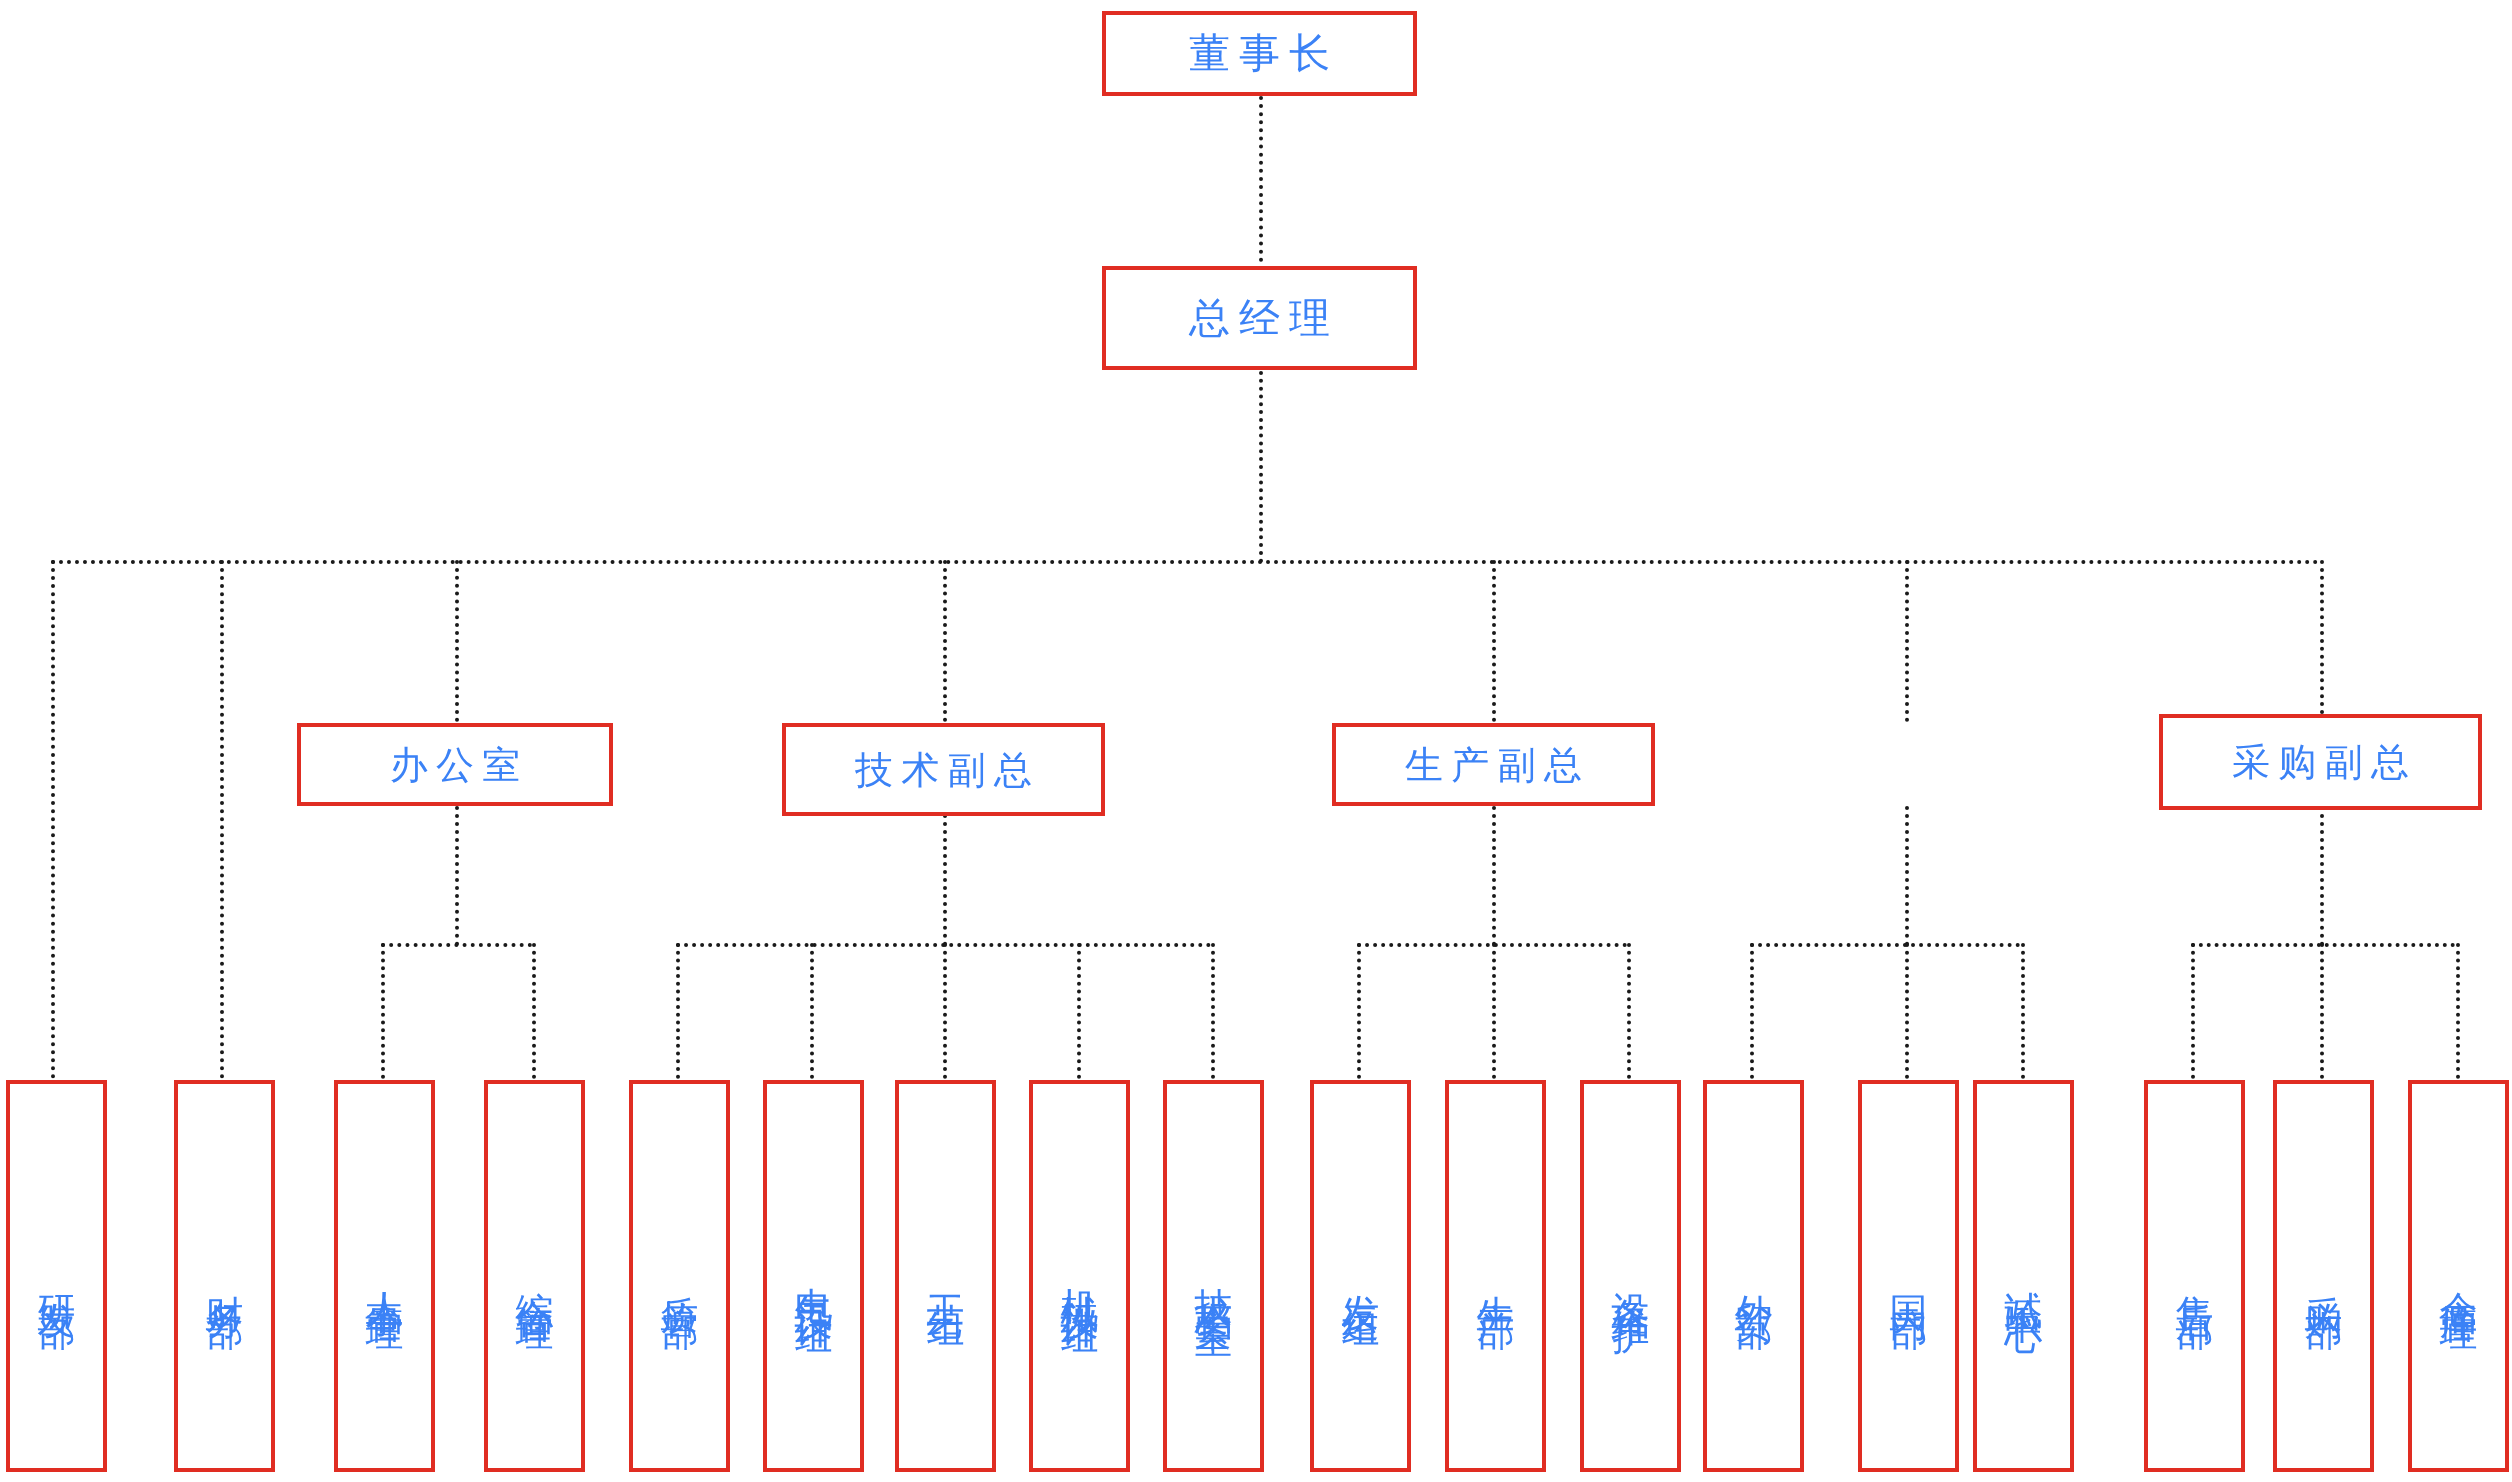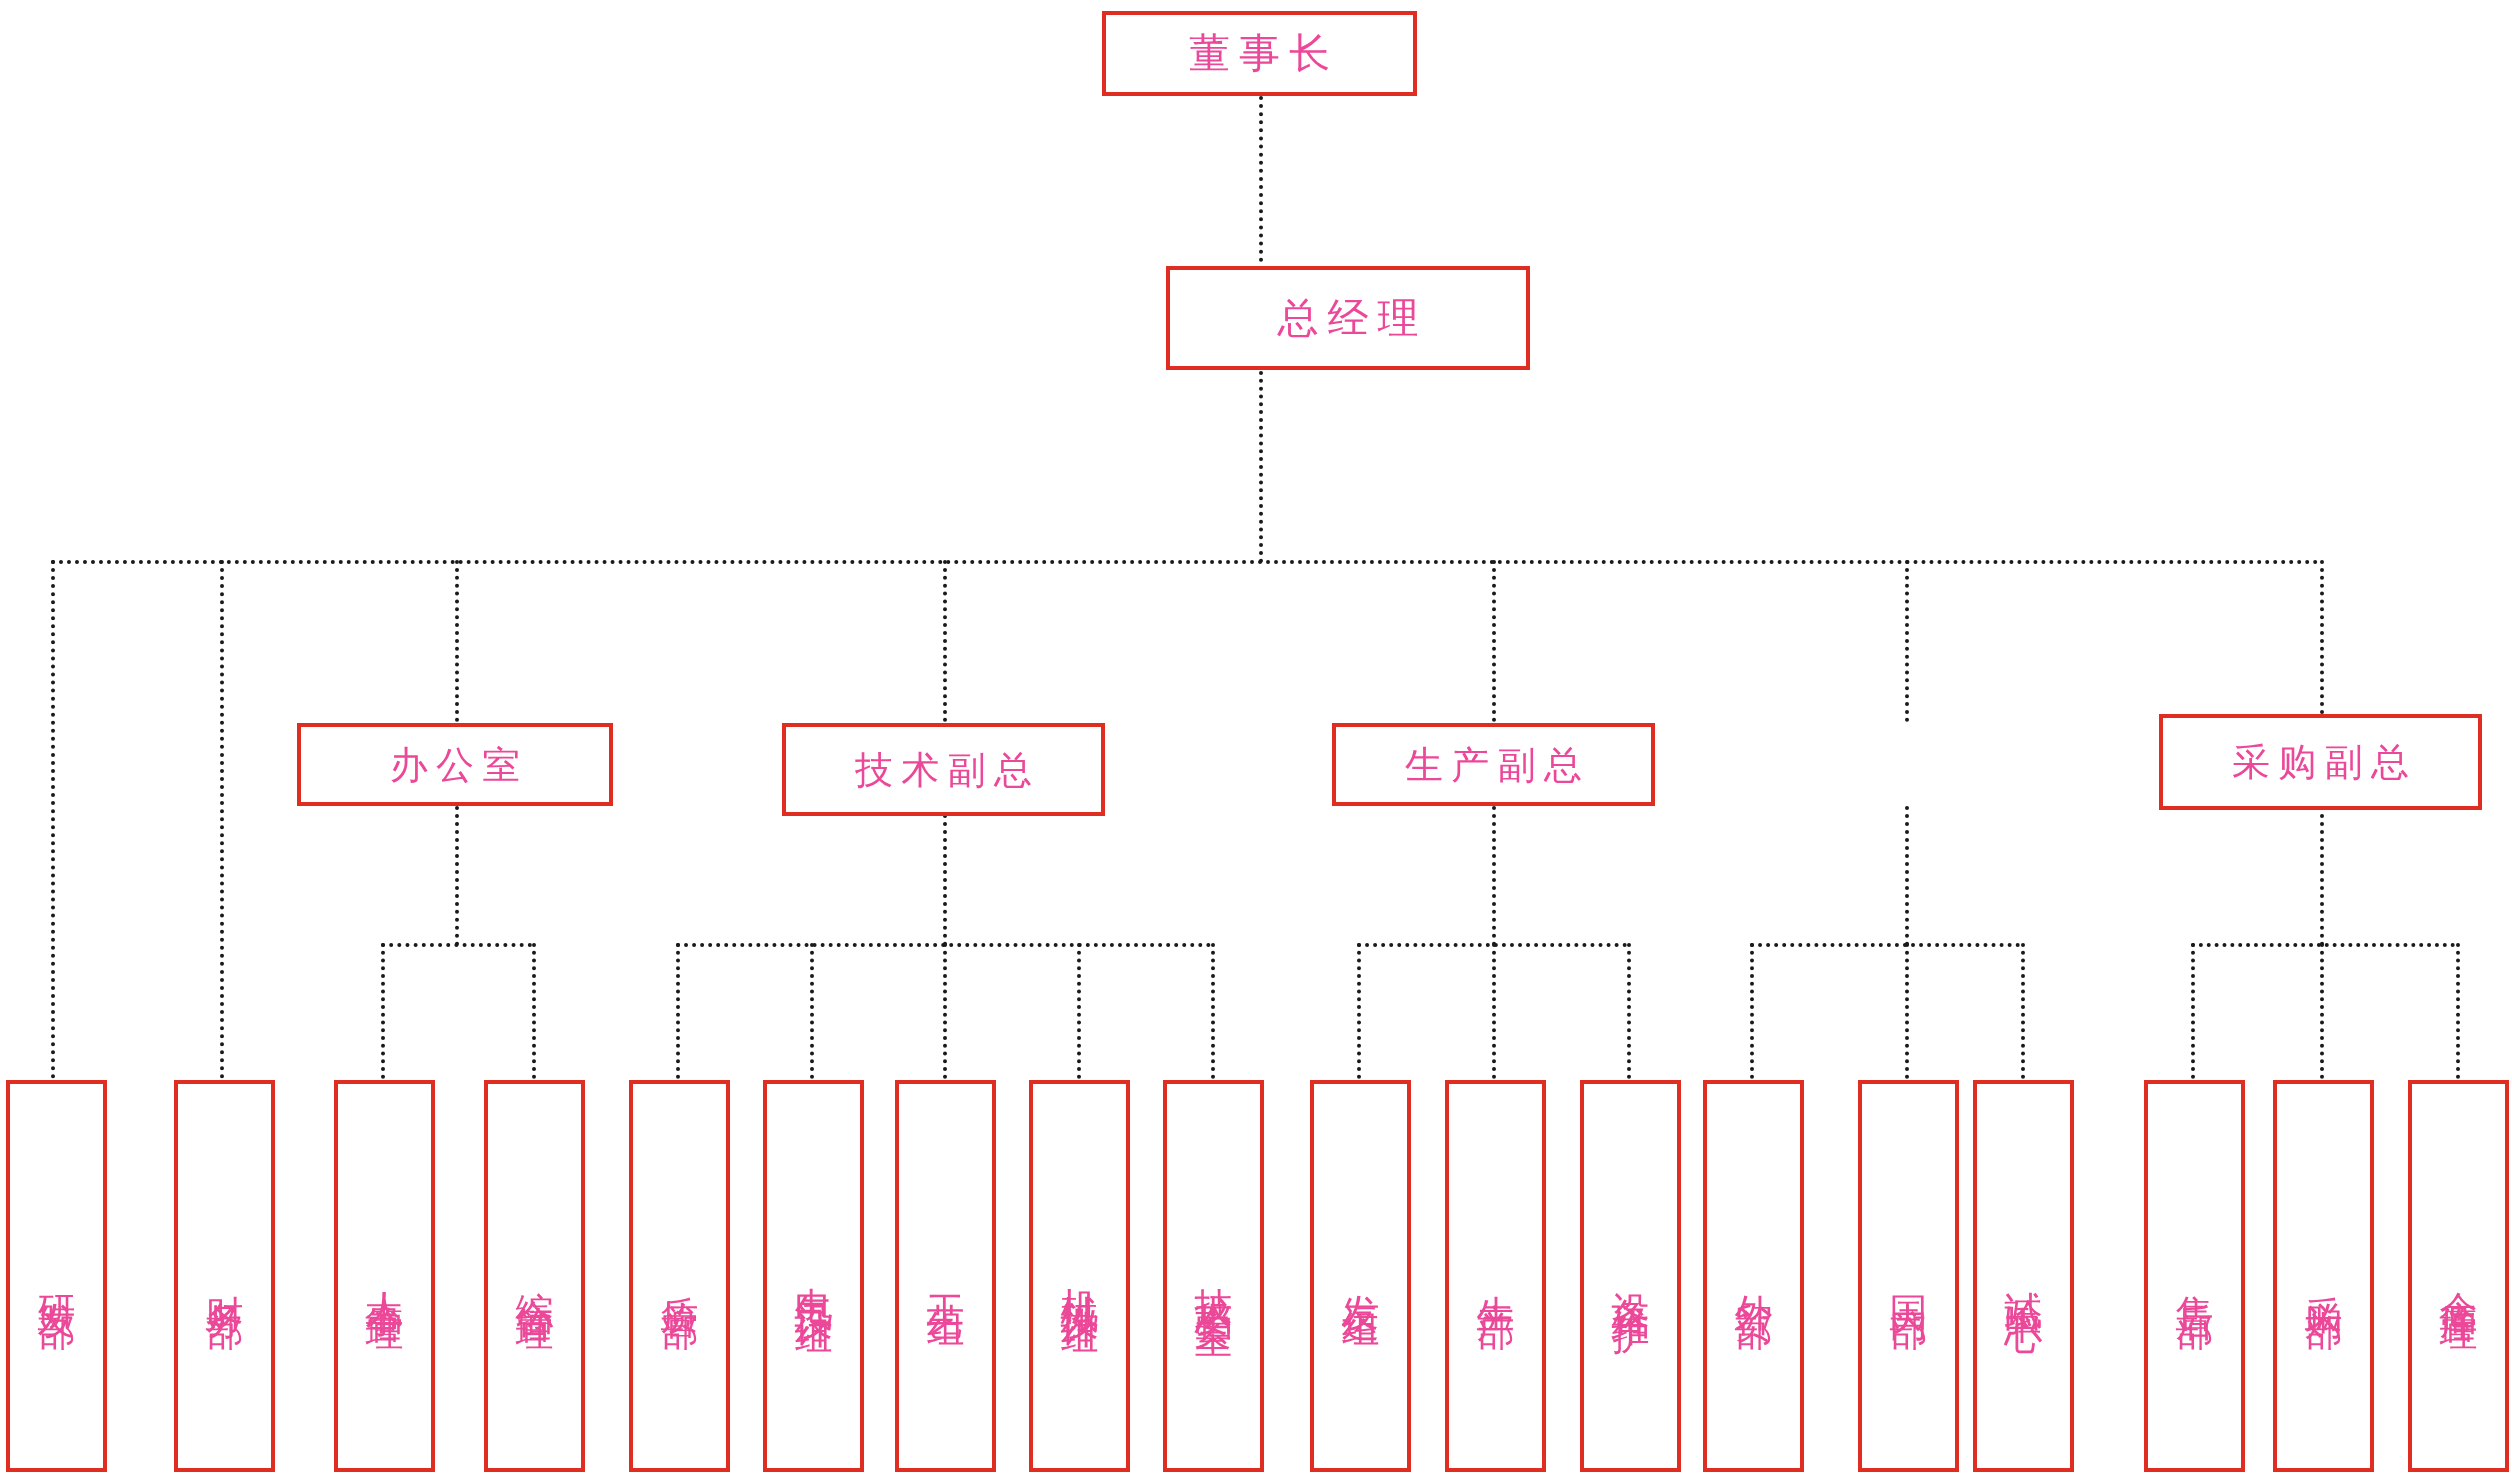--- a/index.html
+++ b/index.html
@@ -2,21 +2,21 @@
 <html style="font-size:9.8px"><head>
 <meta charset="utf-8">
 <style>
   html,body{margin:0;padding:0;background:#ffffff;}
   body{font-family:"Liberation Serif","DejaVu Serif",serif;}
   #stage{position:relative;width:2512px;height:1482px;background:#ffffff;overflow:hidden;}
 
   .node{position:absolute;box-sizing:border-box;background:#ffffff;
         border:4.3px solid var(--red);display:flex;align-items:center;justify-content:center;}
   .node.top{--red:#e02d22;}
-  .node .lbl{color:#ec4899;white-space:nowrap;letter-spacing:.22em;text-indent:.22em;line-height:1;}
+  .node .lbl{color:#3b82f6;white-space:nowrap;letter-spacing:.22em;text-indent:.22em;line-height:1;}
 
   
   .node.h .lbl{font-size:38px;}
   .node.l1 .lbl,.node.l2 .lbl{font-size:41px;}
 
   
   .node.v{border-width:4.3px;}
   .node.v .lbl{writing-mode:vertical-rl;text-orientation:upright;
                font-size:38px;letter-spacing:.20em;text-indent:0;}
 
@@ -72,21 +72,21 @@
   <div class="seg vert" style="left:2320px;top:806px;height:140px;"></div>
   <div class="seg horz" style="left:2191px;top:943px;width:264px;"></div>
   <div class="seg vert" style="left:2191px;top:943px;height:136px;"></div>
   <div class="seg vert" style="left:2320px;top:943px;height:136px;"></div>
   <div class="seg vert" style="left:2456px;top:943px;height:136px;"></div>
 
   <div class="node top h l1" style="left:1102px;top:11px;width:315px;height:85px;">
     <span class="lbl">董事长</span>
   </div>
 
-  <div class="node top h l2" style="left:1166px;top:266px;width:364px;height:104px;">
+  <div class="node top h l2" style="left:1102px;top:266px;width:315px;height:104px;">
     <span class="lbl">总经理</span>
   </div>
 
   <div class="node top h" style="left:297px;top:723px;width:316px;height:83px;">
     <span class="lbl">办公室</span>
   </div>
 
   <div class="node top h" style="left:782px;top:723px;width:323px;height:93px;">
     <span class="lbl">技术副总</span>
   </div>

